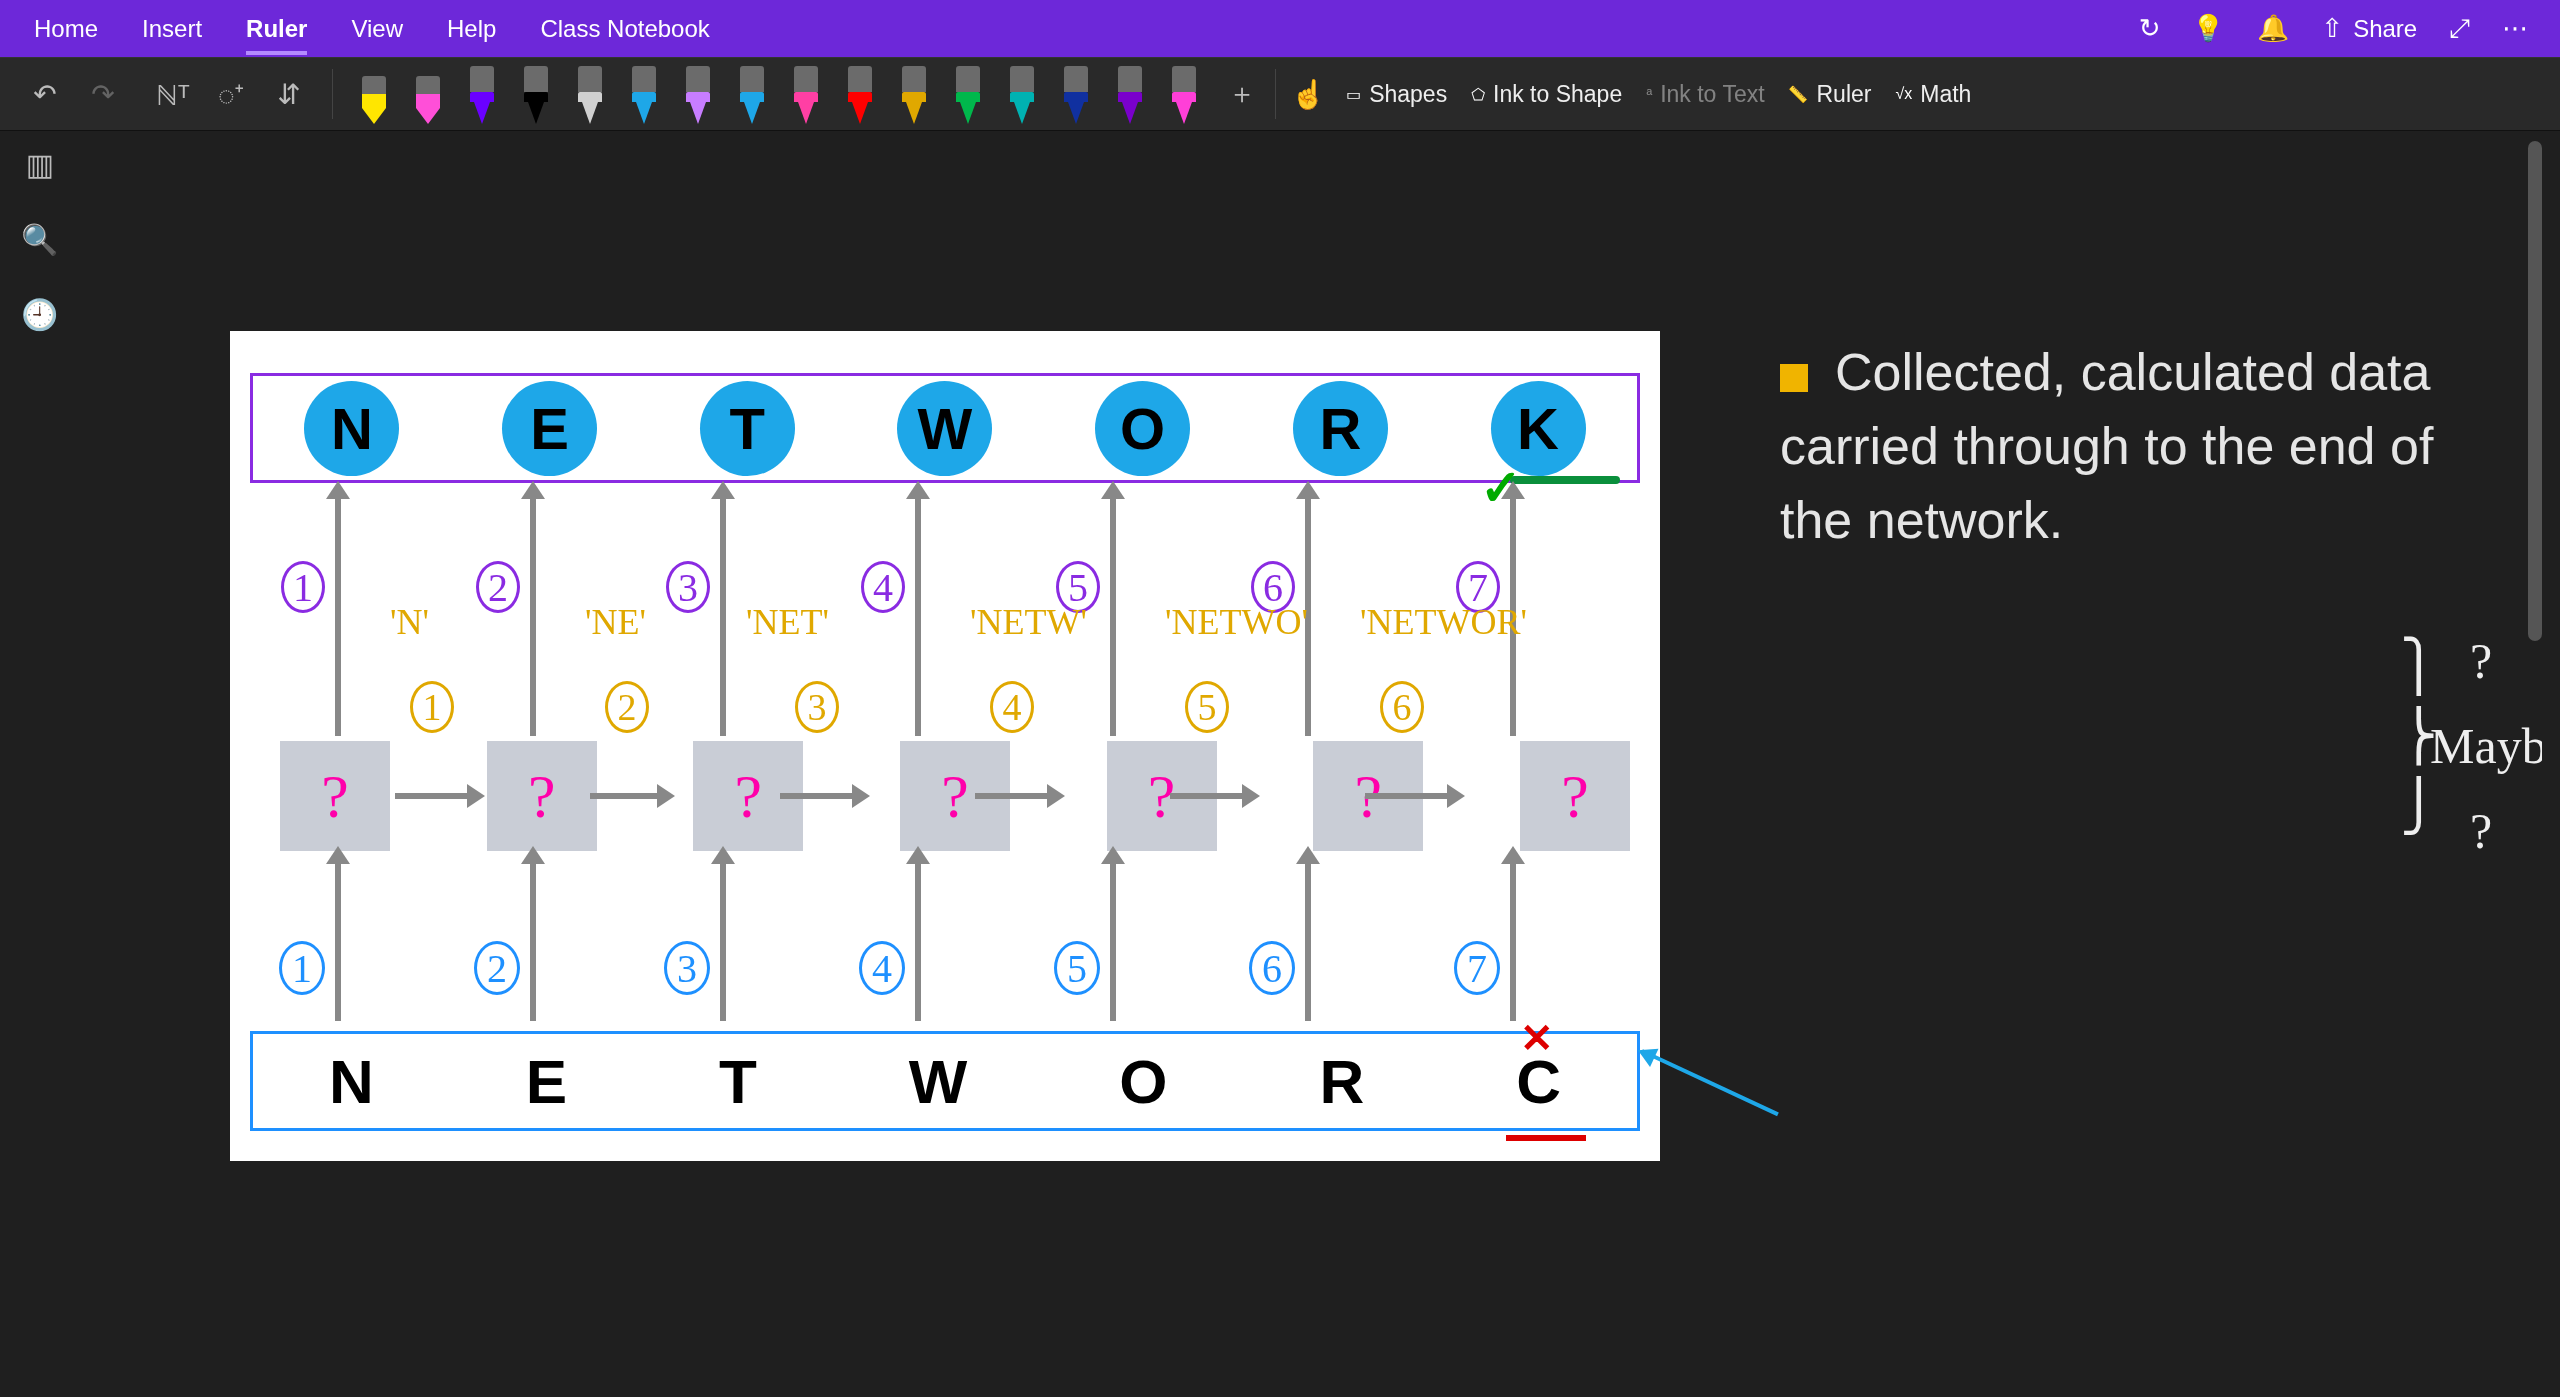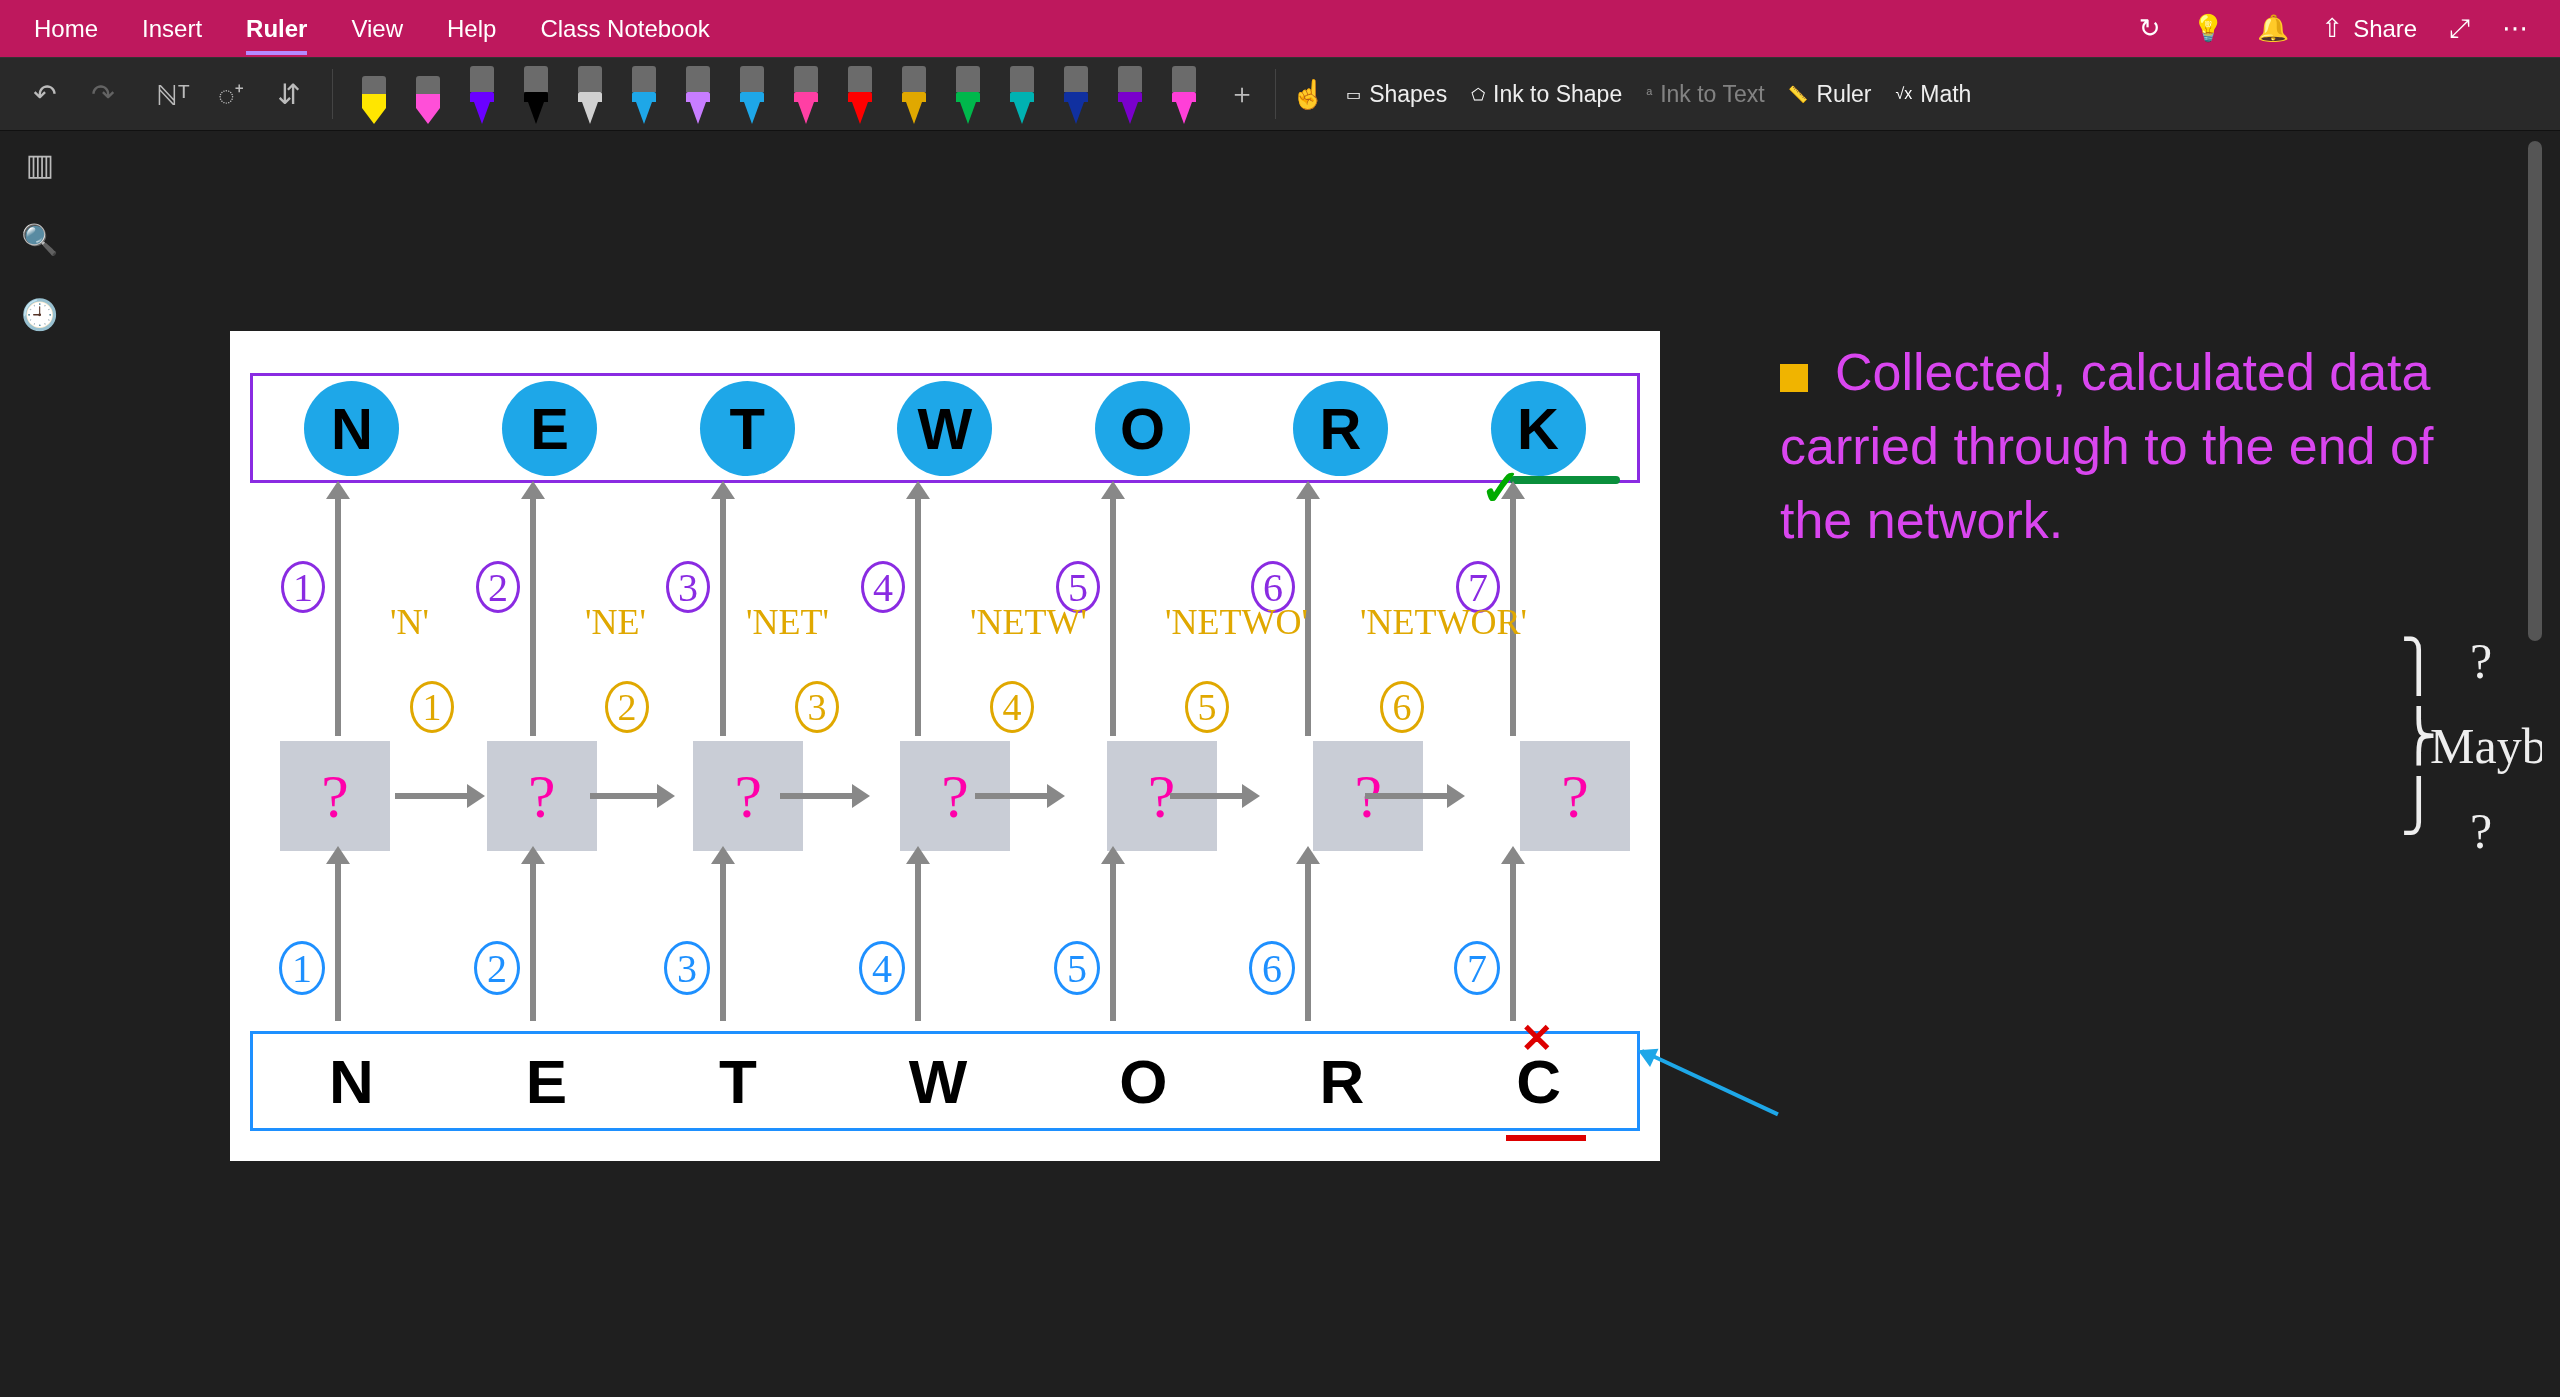--- a/index.html
+++ b/index.html
@@ -1,19 +1,19 @@
 <!DOCTYPE html>
 <html><head>
 <meta charset="utf-8">
 <style>
 * { margin: 0; padding: 0; box-sizing: border-box; font-family: 'Segoe UI', sans-serif; }
 body { width: 2560px; height: 1397px; transform-origin: top left; background: #1f1f1f; color: #fff; overflow: hidden; }
 
 
-.menubar { height: 57px; background: #be185d; display: flex; align-items: center; padding: 16px 12px; justify-content: space-between; }
+.menubar { height: 57px; background: #6d28d9; display: flex; align-items: center; padding: 16px 12px; justify-content: space-between; }
 .menu-item { padding: 10px 22px; font-size: 24px; cursor: pointer; position: relative; }
 .menu-item.active::after { content:''; position:absolute; left:22px; right:22px; bottom:-2px; height:4px; background:#b48aff; }
 .menu-item.active { font-weight:600; }
 .spacer { flex:1; }
 .right-icons { display:flex; align-items:center; gap:32px; padding-right:20px; }
 .right-icons > div, .right-icons > button { color:#fff; font-size:26px; display:flex; align-items:center; gap:10px; background:none;border:none;cursor:pointer; }
 .share-label{font-size:24px;}
 
 
 .ribbon { height: 74px; background:#292929; display:flex; align-items:center; padding:0 10px; border-top:1px solid #333; border-bottom:1px solid #111; }
@@ -61,21 +61,21 @@
 .arrow-right::after{content:'';position:absolute;right:-15px;top:-9px;border-top:12px solid transparent;border-bottom:12px solid transparent;border-left:18px solid #888;}
 
 .hw{position:absolute;font-family:'Comic Sans MS','Bradley Hand',cursive;white-space:nowrap;}
 .hw.step-purple{color:#8a2be2;font-size:40px;border:3px solid #8a2be2;border-radius:50%;width:44px;height:52px;display:flex;align-items:center;justify-content:center;}
 .hw.step-yellow{color:#e0a800;font-size:38px;border:3px solid #e0a800;border-radius:50%;width:44px;height:52px;display:flex;align-items:center;justify-content:center;}
 .hw.step-blue{color:#1e90ff;font-size:40px;border:3px solid #1e90ff;border-radius:50%;width:46px;height:54px;display:flex;align-items:center;justify-content:center;}
 .hw.word{color:#e0a800;font-size:36px;}
 
 
 .note{position:absolute;font-family:'Brush Script MT','Comic Sans MS',cursive;line-height:1.4;}
-.note.yellow{color:#d946ef;font-size:52px;}
+.note.yellow{color:#e5e5e5;font-size:52px;}
 .note.purple{color:#c77dff;font-size:50px;}
 .note.blue{color:#3ba3e8;font-size:50px;}
 .note.pink{color:#ff3fa4;font-size:50px;}
 .note.white{color:#eee;font-size:50px;}
 .bullet-sq{display:inline-block;width:28px;height:28px;margin-right:14px;vertical-align:middle;}
 
 
 .check{position:absolute;color:#0a0;font-size:50px;font-weight:bold;}
 .xmark{position:absolute;color:#d00;font-size:40px;font-weight:bold;}
 .green-underline{position:absolute;height:8px;background:#0a8f3c;border-radius:4px;}

